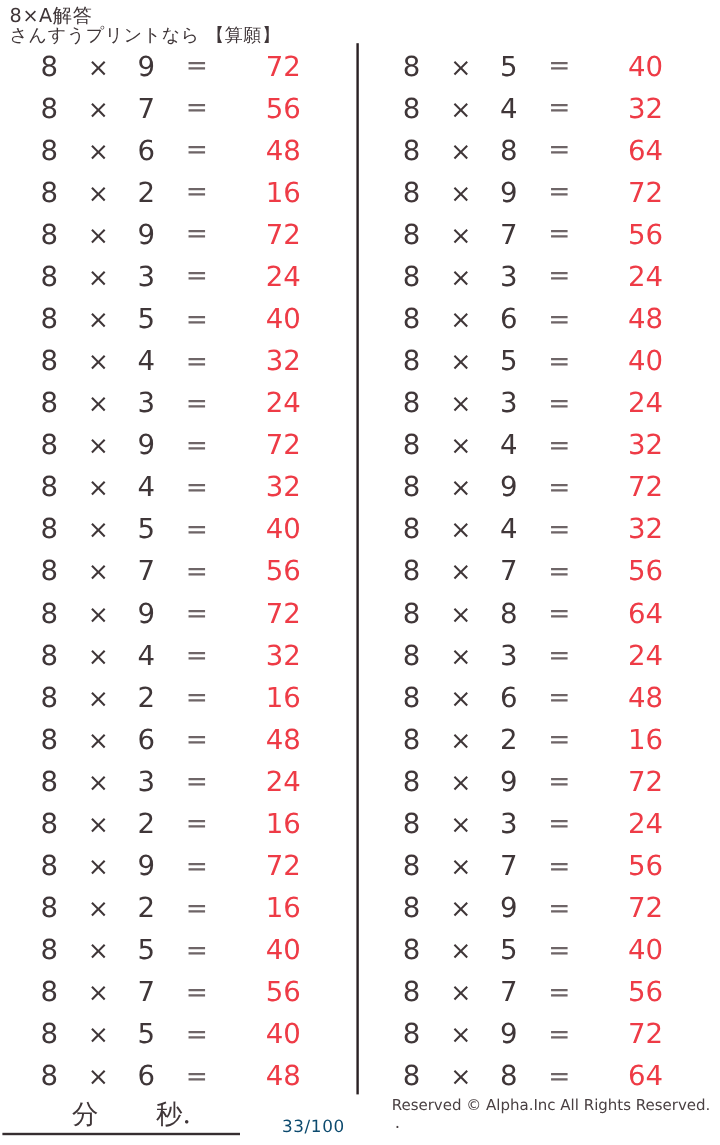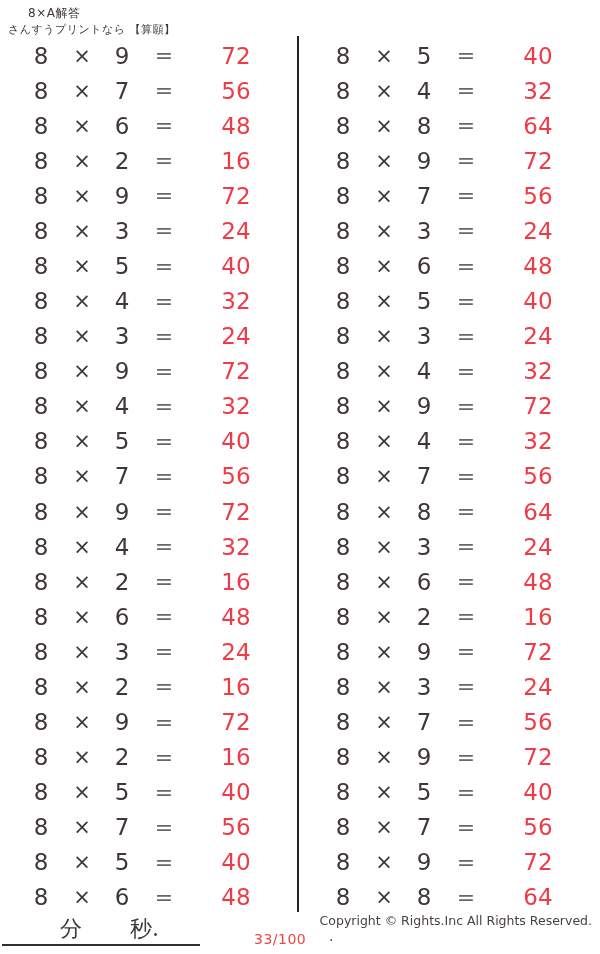--- a/index.html
+++ b/index.html
@@ -6,22 +6,22 @@
   html, body {
     width: 600px; height: 954px;
     background: #ffffff;
     font-family: "DejaVu Sans", sans-serif;
     color: #3f3638;
     overflow: hidden;
     position: relative;
   }
   
   .header { position: absolute; top: 5px; left: 8px; }
-  .header .title    { font-size: 12px; line-height: 16px; letter-spacing: .5px; margin-left: 20px; }
-  .header .subtitle { font-size: 11px; line-height: 17px; letter-spacing: .5px; }
+  .header .title    { font-size: 16px; line-height: 16px; letter-spacing: .5px; }
+  .header .subtitle { font-size: 15px; line-height: 17px; letter-spacing: .5px; }
 
   
   .sheet { position: absolute; top: 38px; left: 0; width: 600px; height: 878px; }
   .col { position: absolute; top: 0; width: 296px; }
   .col-left  { left: 0; }
   .col-right { left: 302px; }
   .divider {
     position: absolute; left: 297px; top: -2px;
     width: 2px; height: 876px;
   }
@@ -41,22 +41,22 @@
   .time-line {
     position: absolute; left: 2px; top: 918px;
     width: 198px; height: 28px;
     border-bottom: 2px solid #362e30;
     font-family: "DejaVu Serif", serif;
     font-size: 22px;
   }
   .time-line .minutes { position: absolute; left: 58px;  bottom: 0px; }
   .time-line .seconds { position: absolute; left: 128px; bottom: 0px; }
   .page-indicator {
-    position: absolute; left: 254px; top: 931px;
-    font-size: 14px; letter-spacing: .5px; color: #ef4444;
+    position: absolute; left: 235px; top: 931px;
+    font-size: 14px; letter-spacing: .5px; color: #0c4a6e;
   }
   .lone-period {
     position: absolute; left: 329px; top: 928px;
     font-size: 14px; color: #494042;
   }
   .credits {
     position: absolute; right: 8px; top: 913px;
     text-align: right; font-size: 12.5px; line-height: 16.5px; color: #494042;
   }
 </style>
@@ -428,14 +428,14 @@
 
 <div class="time-line">
   <span class="minutes">分</span>
   <span class="seconds">秒.</span>
 </div>
 
 <div class="page-indicator">33/100</div>
 <div class="lone-period">.</div>
 
 <div class="credits">
-  <div>Copyright ©  Rights.Inc All Rights Reserved.</div>
+  <div>Reserved ©  Alpha.Inc All Rights Reserved.</div>
 </div>
 
 </body></html>

